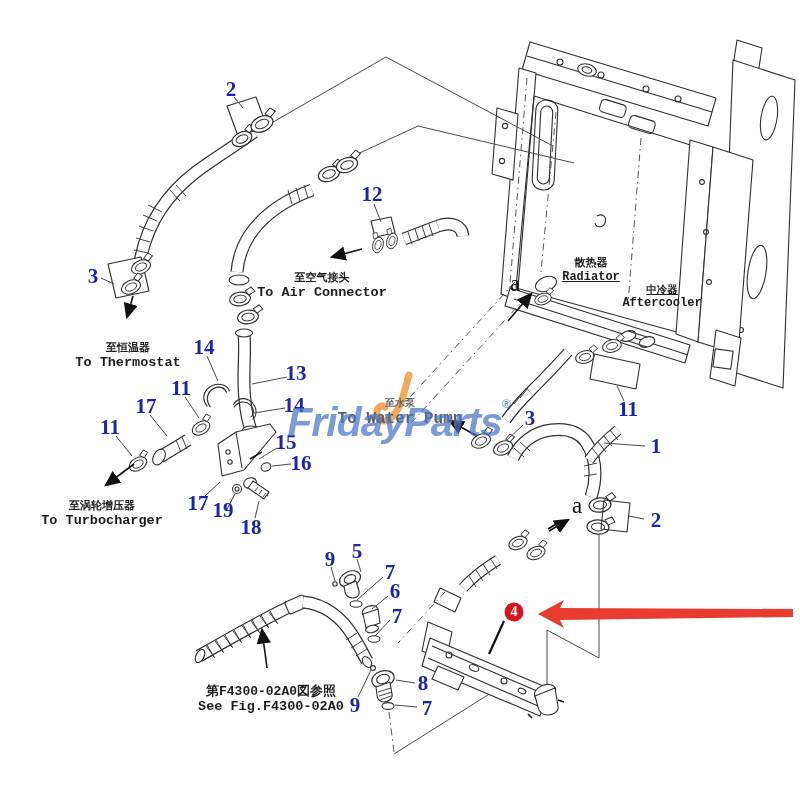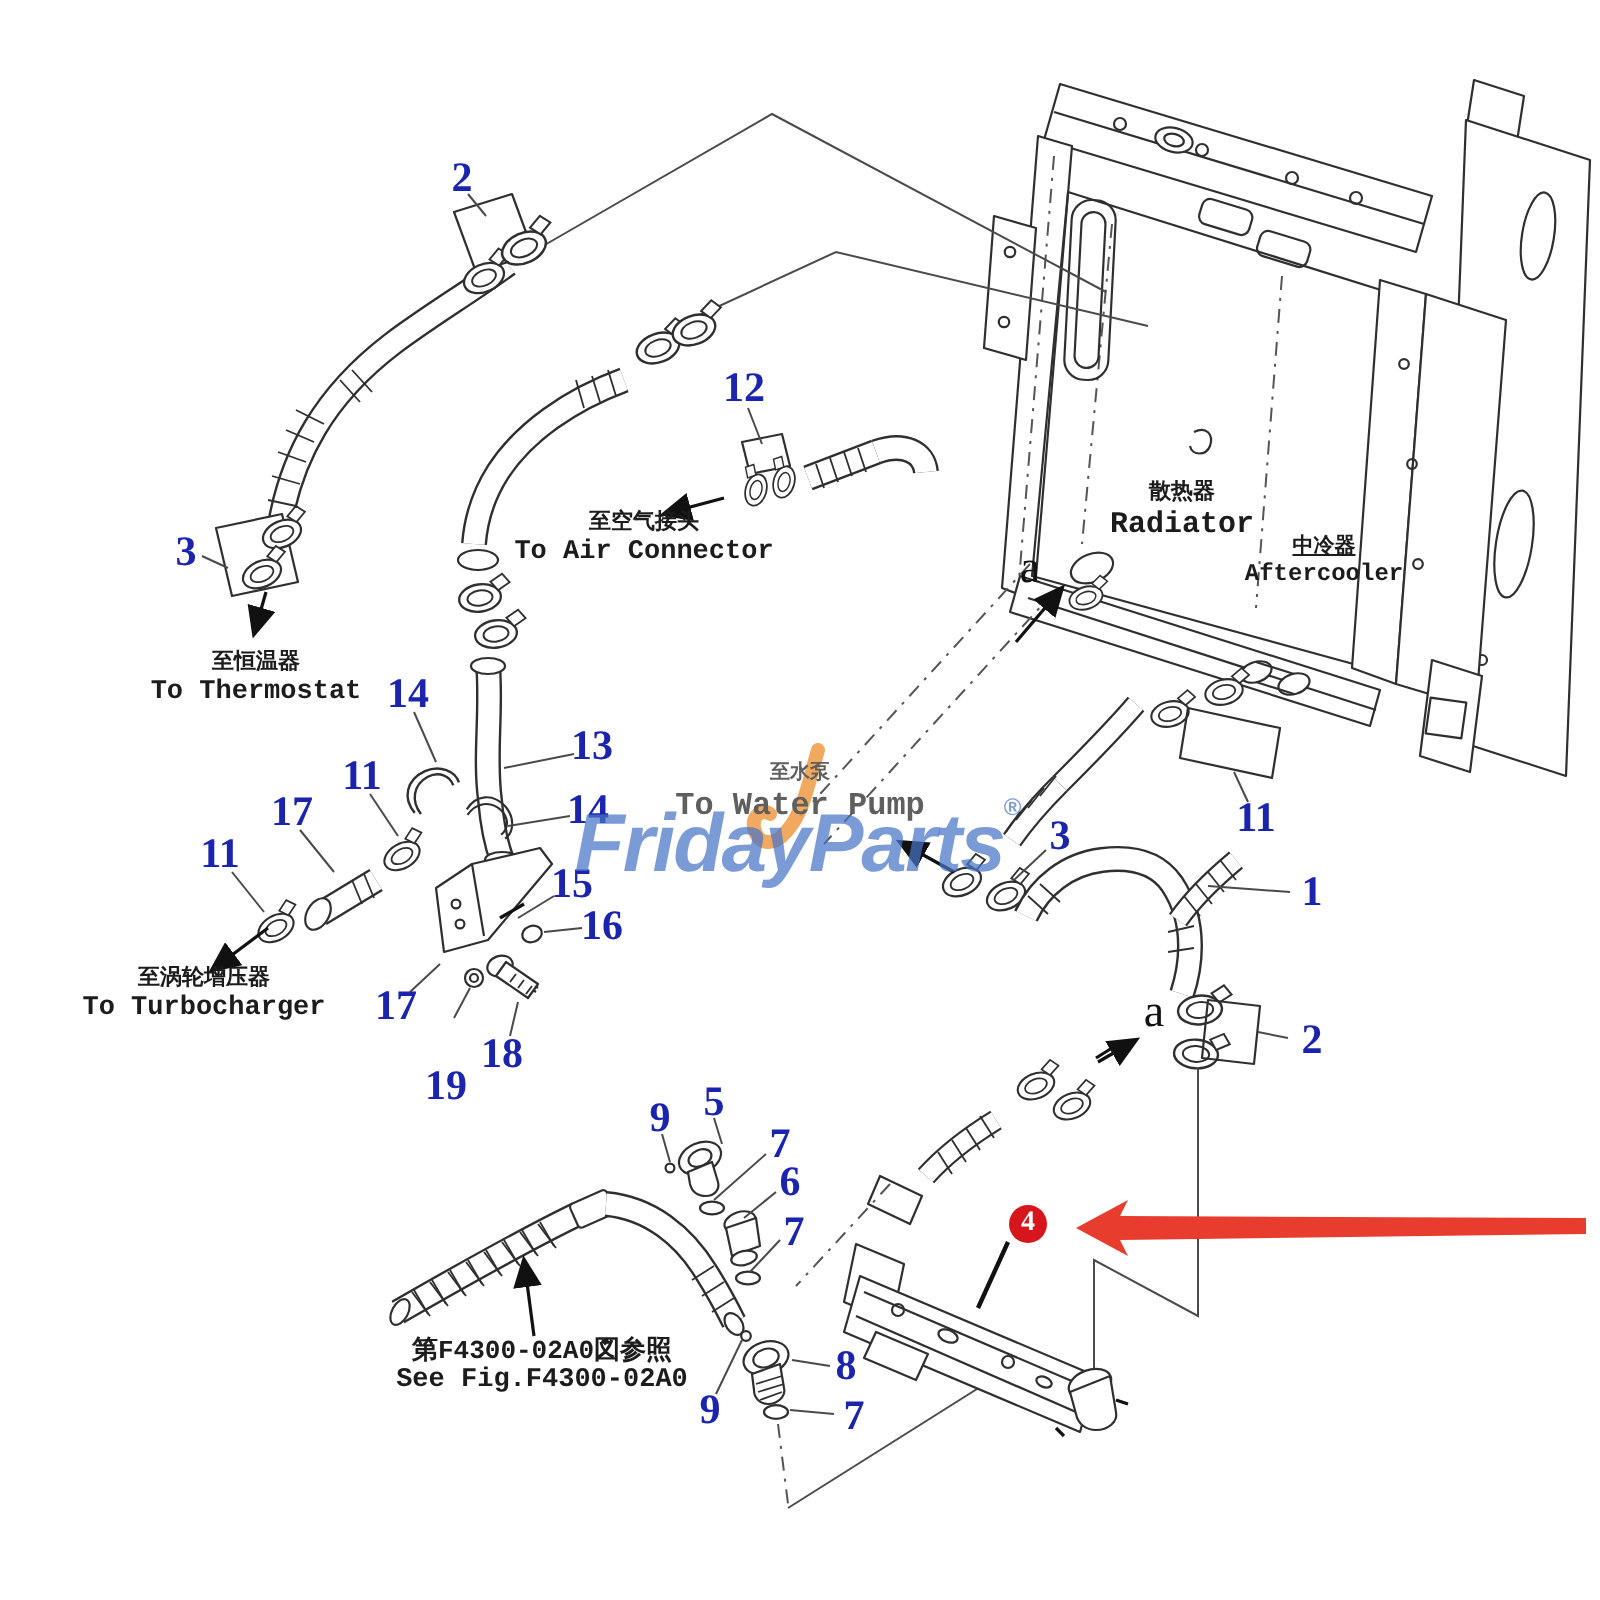--- a/index.html
+++ b/index.html
@@ -19,24 +19,24 @@
   .tos{fill:none;stroke:var(--line);stroke-width:11;}
   .tis{fill:none;stroke:#fff;stroke-width:8.8;}
   .dash{fill:none;stroke:#555;stroke-width:1;stroke-dasharray:7 4 1.5 4;}
   .tick{fill:none;stroke:var(--line);stroke-width:0.9;}
   .co{position:absolute;transform:translate(-50%,-50%);color:var(--callout);
       font:700 21px "Liberation Serif",serif;letter-spacing:0;}
   .mk{position:absolute;transform:translate(-50%,-50%);color:#111;
       font:400 23px "Liberation Serif",serif;}
   .ann{position:absolute;transform:translate(-50%,0);text-align:center;color:var(--ink);
        font-family:"Liberation Mono",monospace;line-height:1.18;white-space:nowrap;}
-  .ann .zh{display:block;font-size:11px;font-weight:700;}
+  .ann .zh{display:block;font-size:11px;font-weight:700;margin-top:16px;}
   .ann .en{display:block;font-size:13.5px;font-weight:700;}
   .ann--fig .zh{font-size:13px;}
-  .ann--rad .en{font-size:15px;}
+  .ann--rad .en{font-size:12px;text-decoration:underline;}
   .ann--aft .zh{font-size:10.5px;text-decoration:underline;} .ann--aft .en{font-size:12px;}
   .ann--wp{color:#5f5f5f;} .ann--wp .zh{font-size:10px;} .ann--wp .en{font-size:16px;}
   #wm{position:absolute;left:399px;top:397px;transform:translate(-50%,-50%);
       color:var(--wmblue);font:800 41px "Liberation Sans",sans-serif;font-style:italic;
       letter-spacing:-1px;pointer-events:none;white-space:nowrap;margin-top:24px;}
   #wm sup{font-size:12px;font-style:normal;letter-spacing:0;vertical-align:28px;}
   .r4{position:absolute;transform:translate(-50%,-50%);color:#fff;
       font:700 14px "Liberation Serif",serif;}
 </style>
 </head>
@@ -434,21 +434,21 @@
 <div class="co" style="left:93px;top:276px">3</div>
 <div class="co" style="left:204px;top:347px">14</div>
 <div class="co" style="left:296px;top:373px">13</div>
 <div class="co" style="left:181px;top:388px">11</div>
 <div class="co" style="left:146px;top:406px">17</div>
 <div class="co" style="left:294px;top:405px">14</div>
 <div class="co" style="left:110px;top:427px">11</div>
 <div class="co" style="left:286px;top:442px">15</div>
 <div class="co" style="left:301px;top:463px">16</div>
 <div class="co" style="left:198px;top:503px">17</div>
-<div class="co" style="left:223px;top:543px">19</div>
+<div class="co" style="left:223px;top:510px">19</div>
 <div class="co" style="left:251px;top:527px">18</div>
 <div class="co" style="left:330px;top:559px">9</div>
 <div class="co" style="left:357px;top:551px">5</div>
 <div class="co" style="left:390px;top:572px">7</div>
 <div class="co" style="left:395px;top:591px">6</div>
 <div class="co" style="left:397px;top:616px">7</div>
 <div class="co" style="left:423px;top:683px">8</div>
 <div class="co" style="left:355px;top:705px">9</div>
 <div class="co" style="left:427px;top:708px">7</div>
 <div class="co" style="left:656px;top:446px">1</div>

